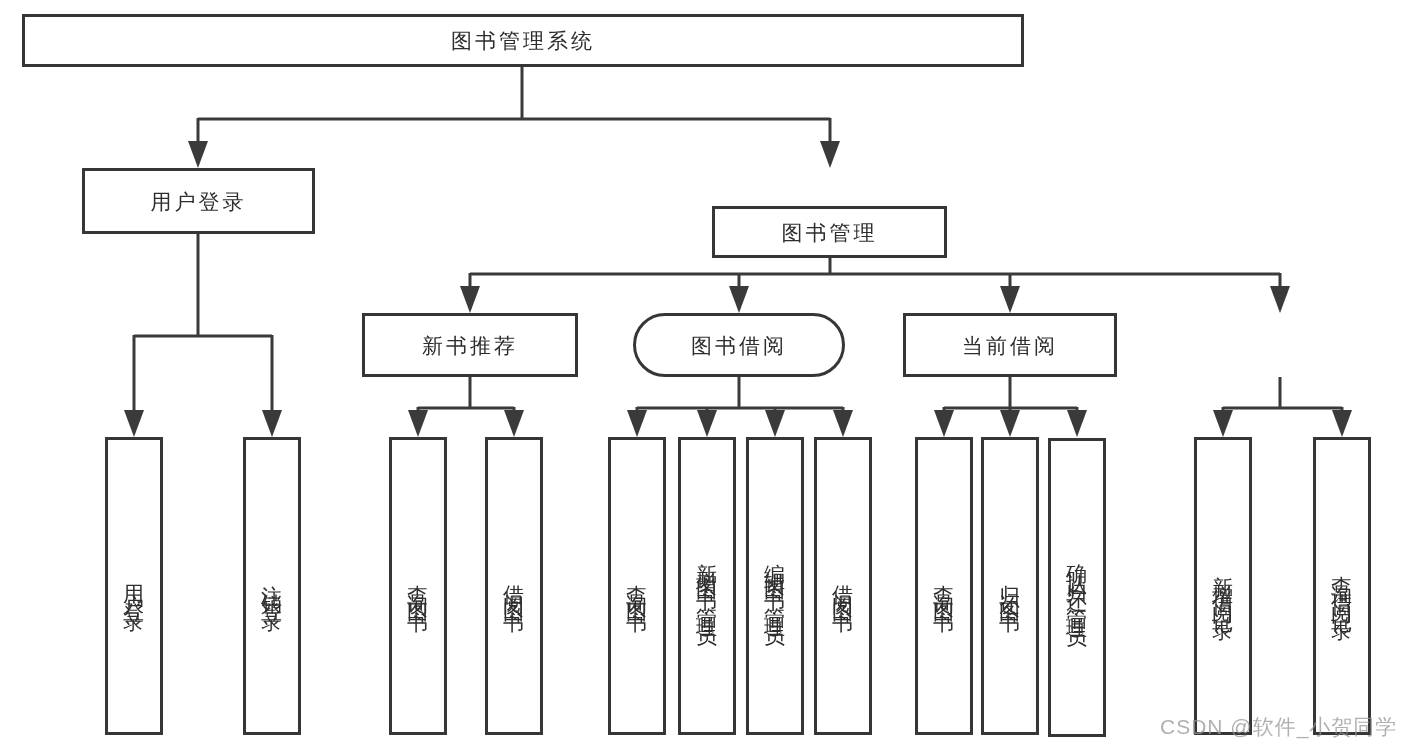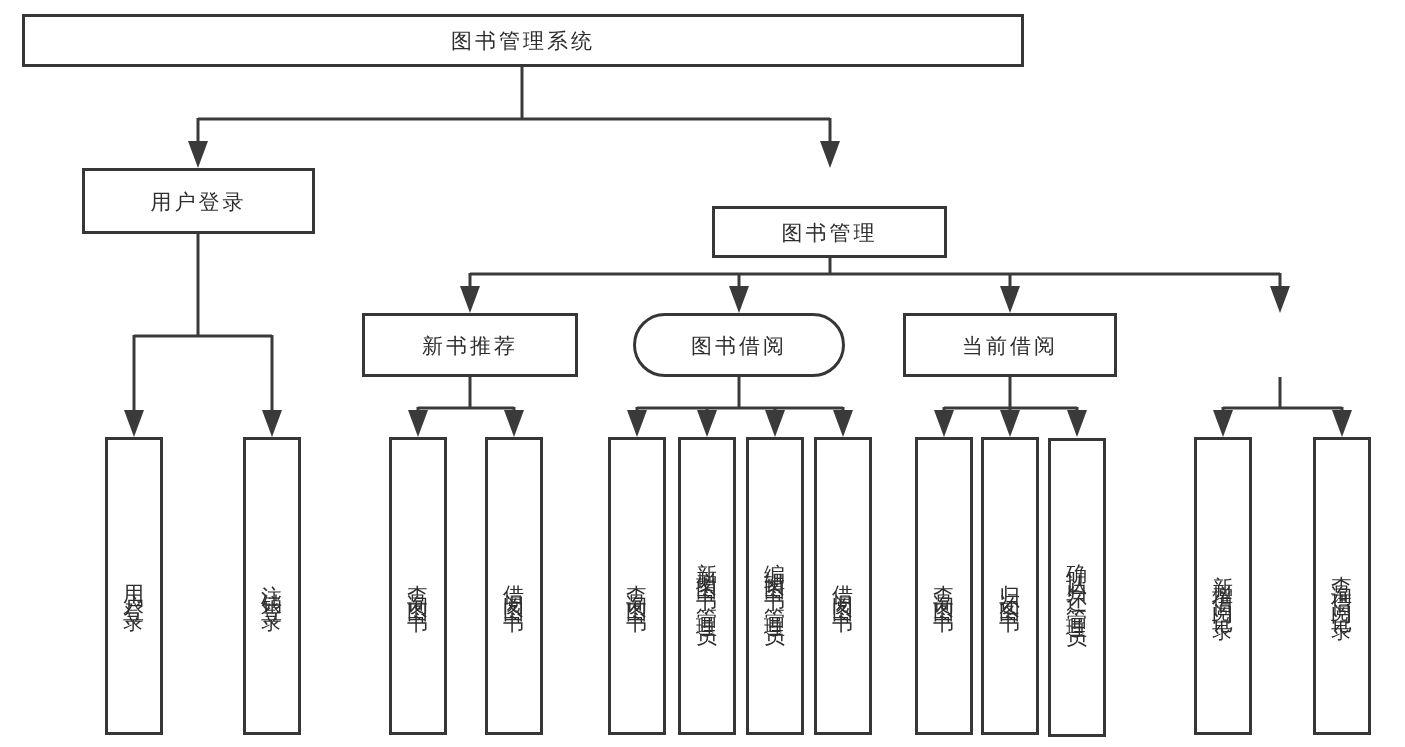--- a/index.html
+++ b/index.html
@@ -139,14 +139,15 @@
   <div class="node v" style="left:746px;top:437px;width:58px;height:298px;">编辑图书（管理员）</div>
   <div class="node v" style="left:814px;top:437px;width:58px;height:298px;">借阅图书</div>
 
   <div class="node v" style="left:915px;top:437px;width:58px;height:298px;">查询图书</div>
   <div class="node v" style="left:981px;top:437px;width:58px;height:298px;">归还图书</div>
   <div class="node v" style="left:1048px;top:438px;width:58px;height:299px;">确认归还（管理员）</div>
 
   <div class="node v" style="left:1194px;top:437px;width:58px;height:298px;">新增借阅记录</div>
   <div class="node v" style="left:1313px;top:437px;width:58px;height:298px;">查询借阅记录</div>
 
+  <div class="watermark">CSDN @软件_小贺同学</div>
 
 </div>
 
 </body></html>

